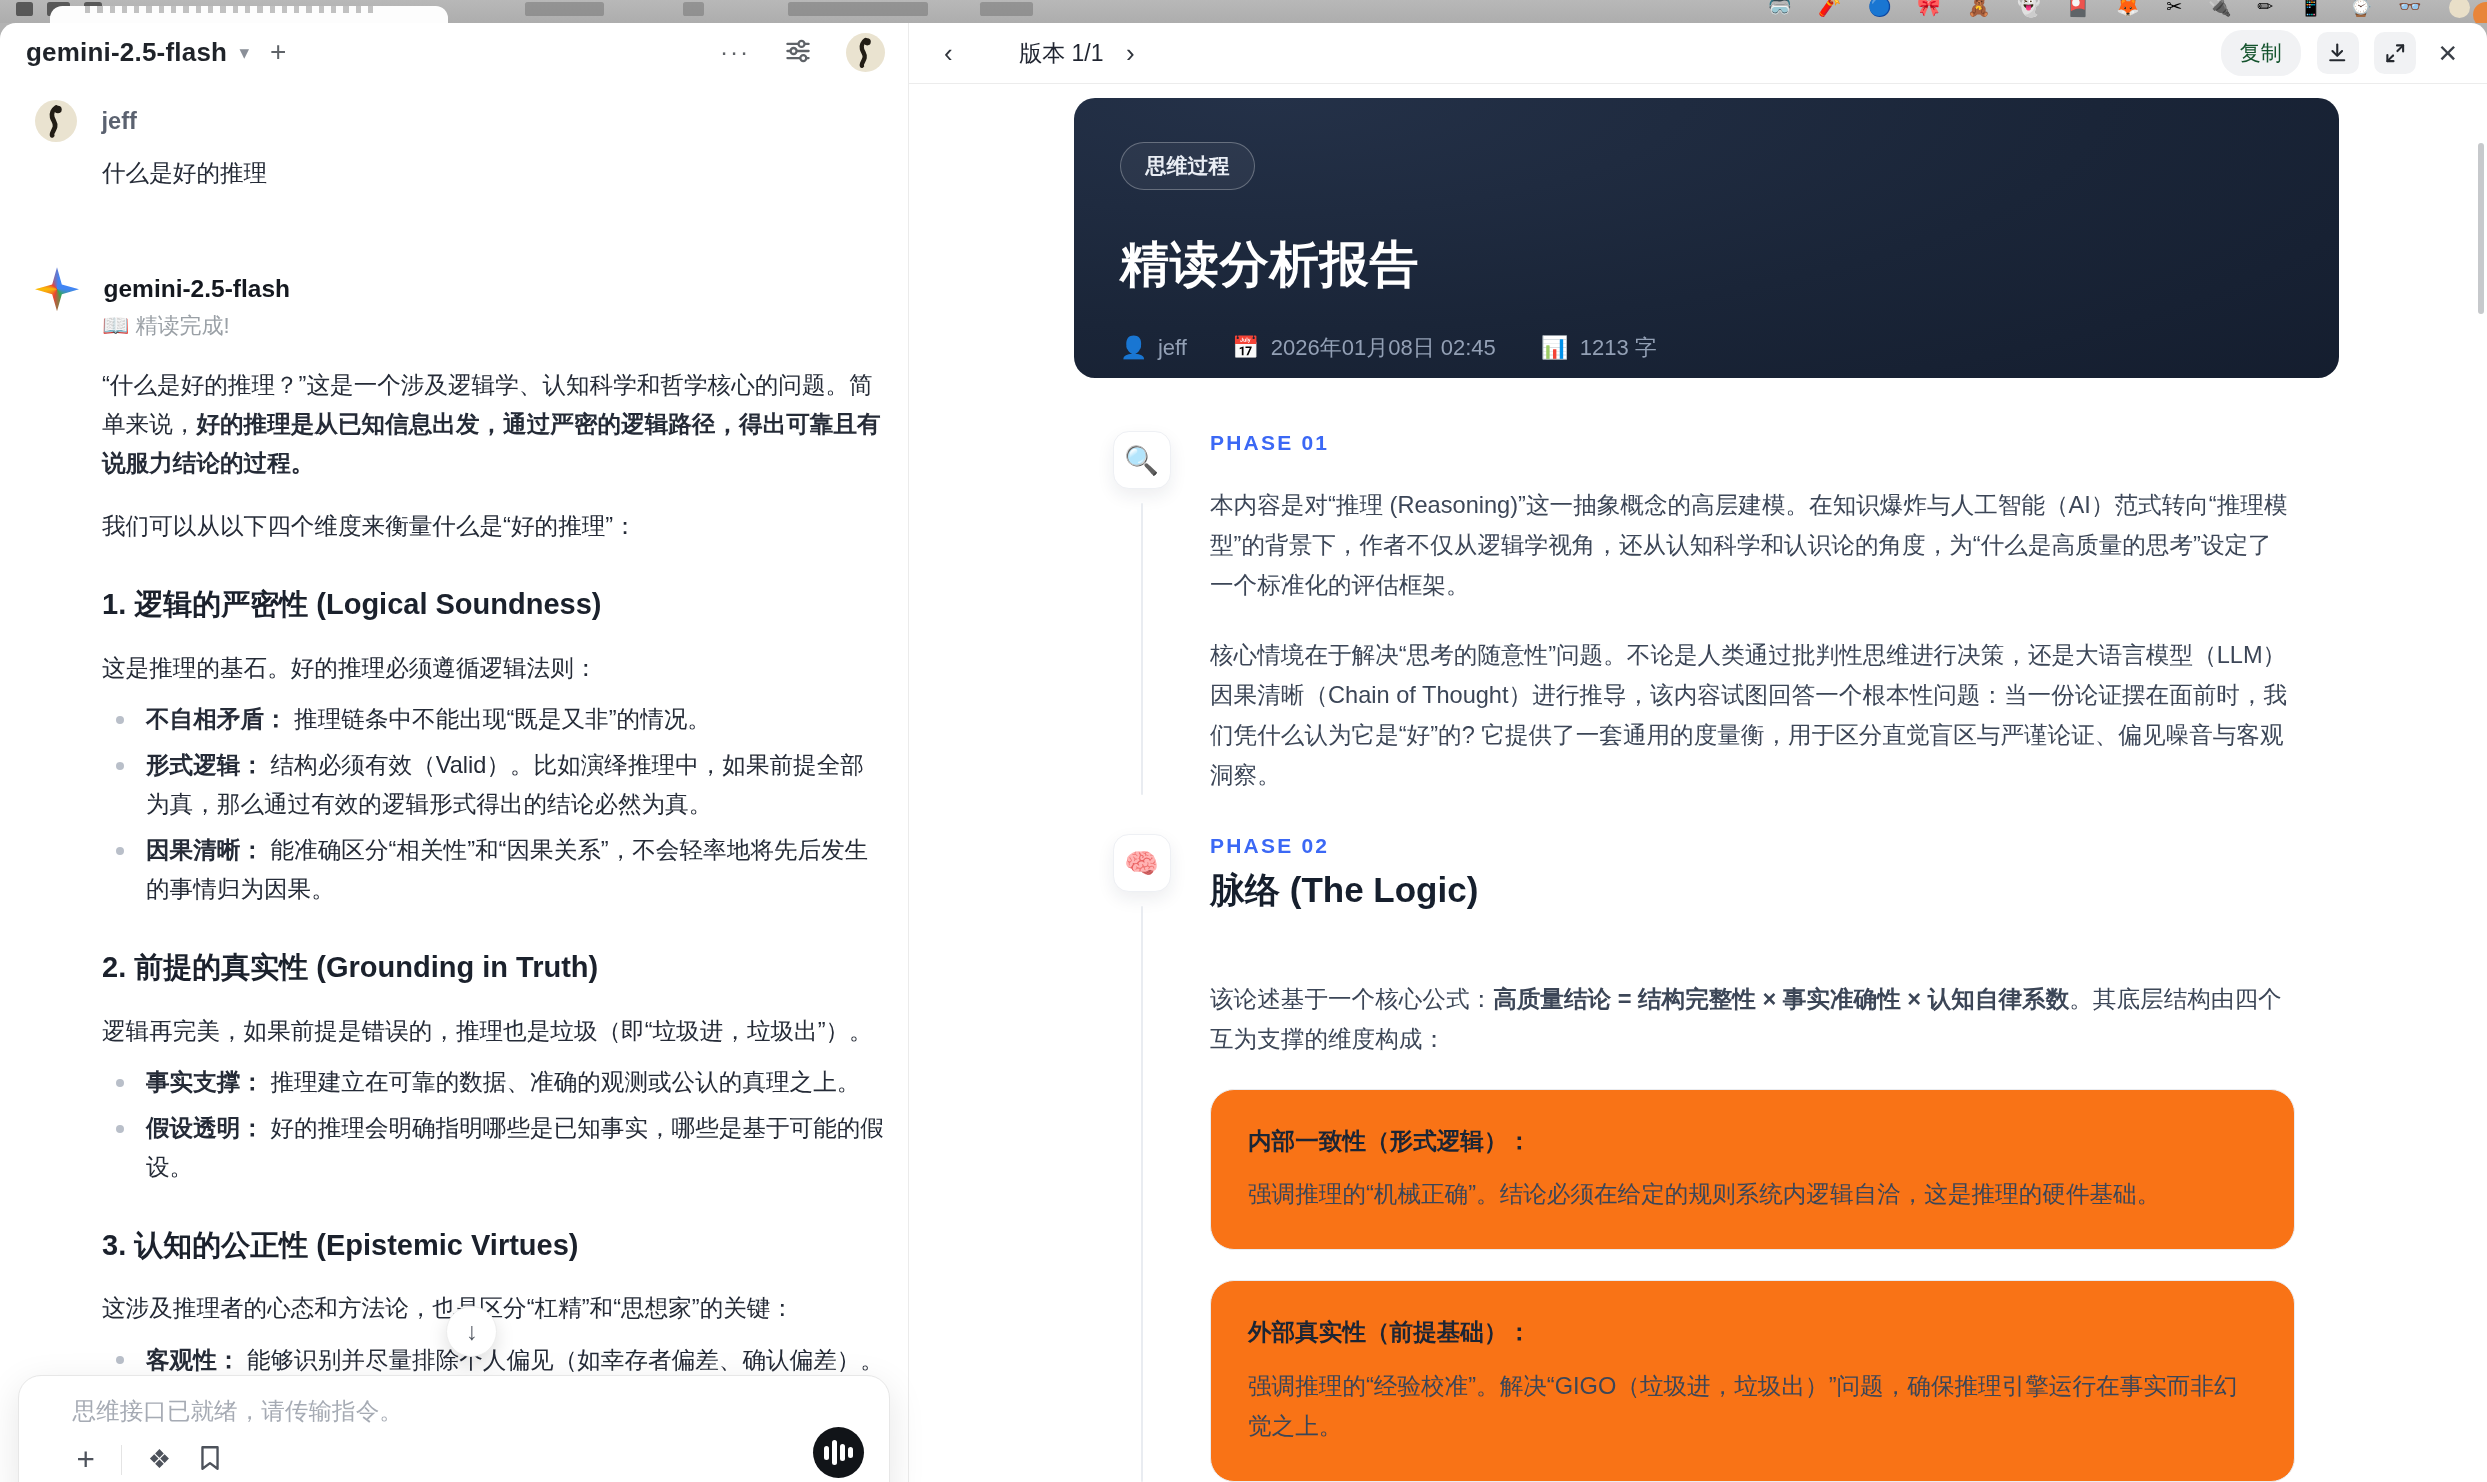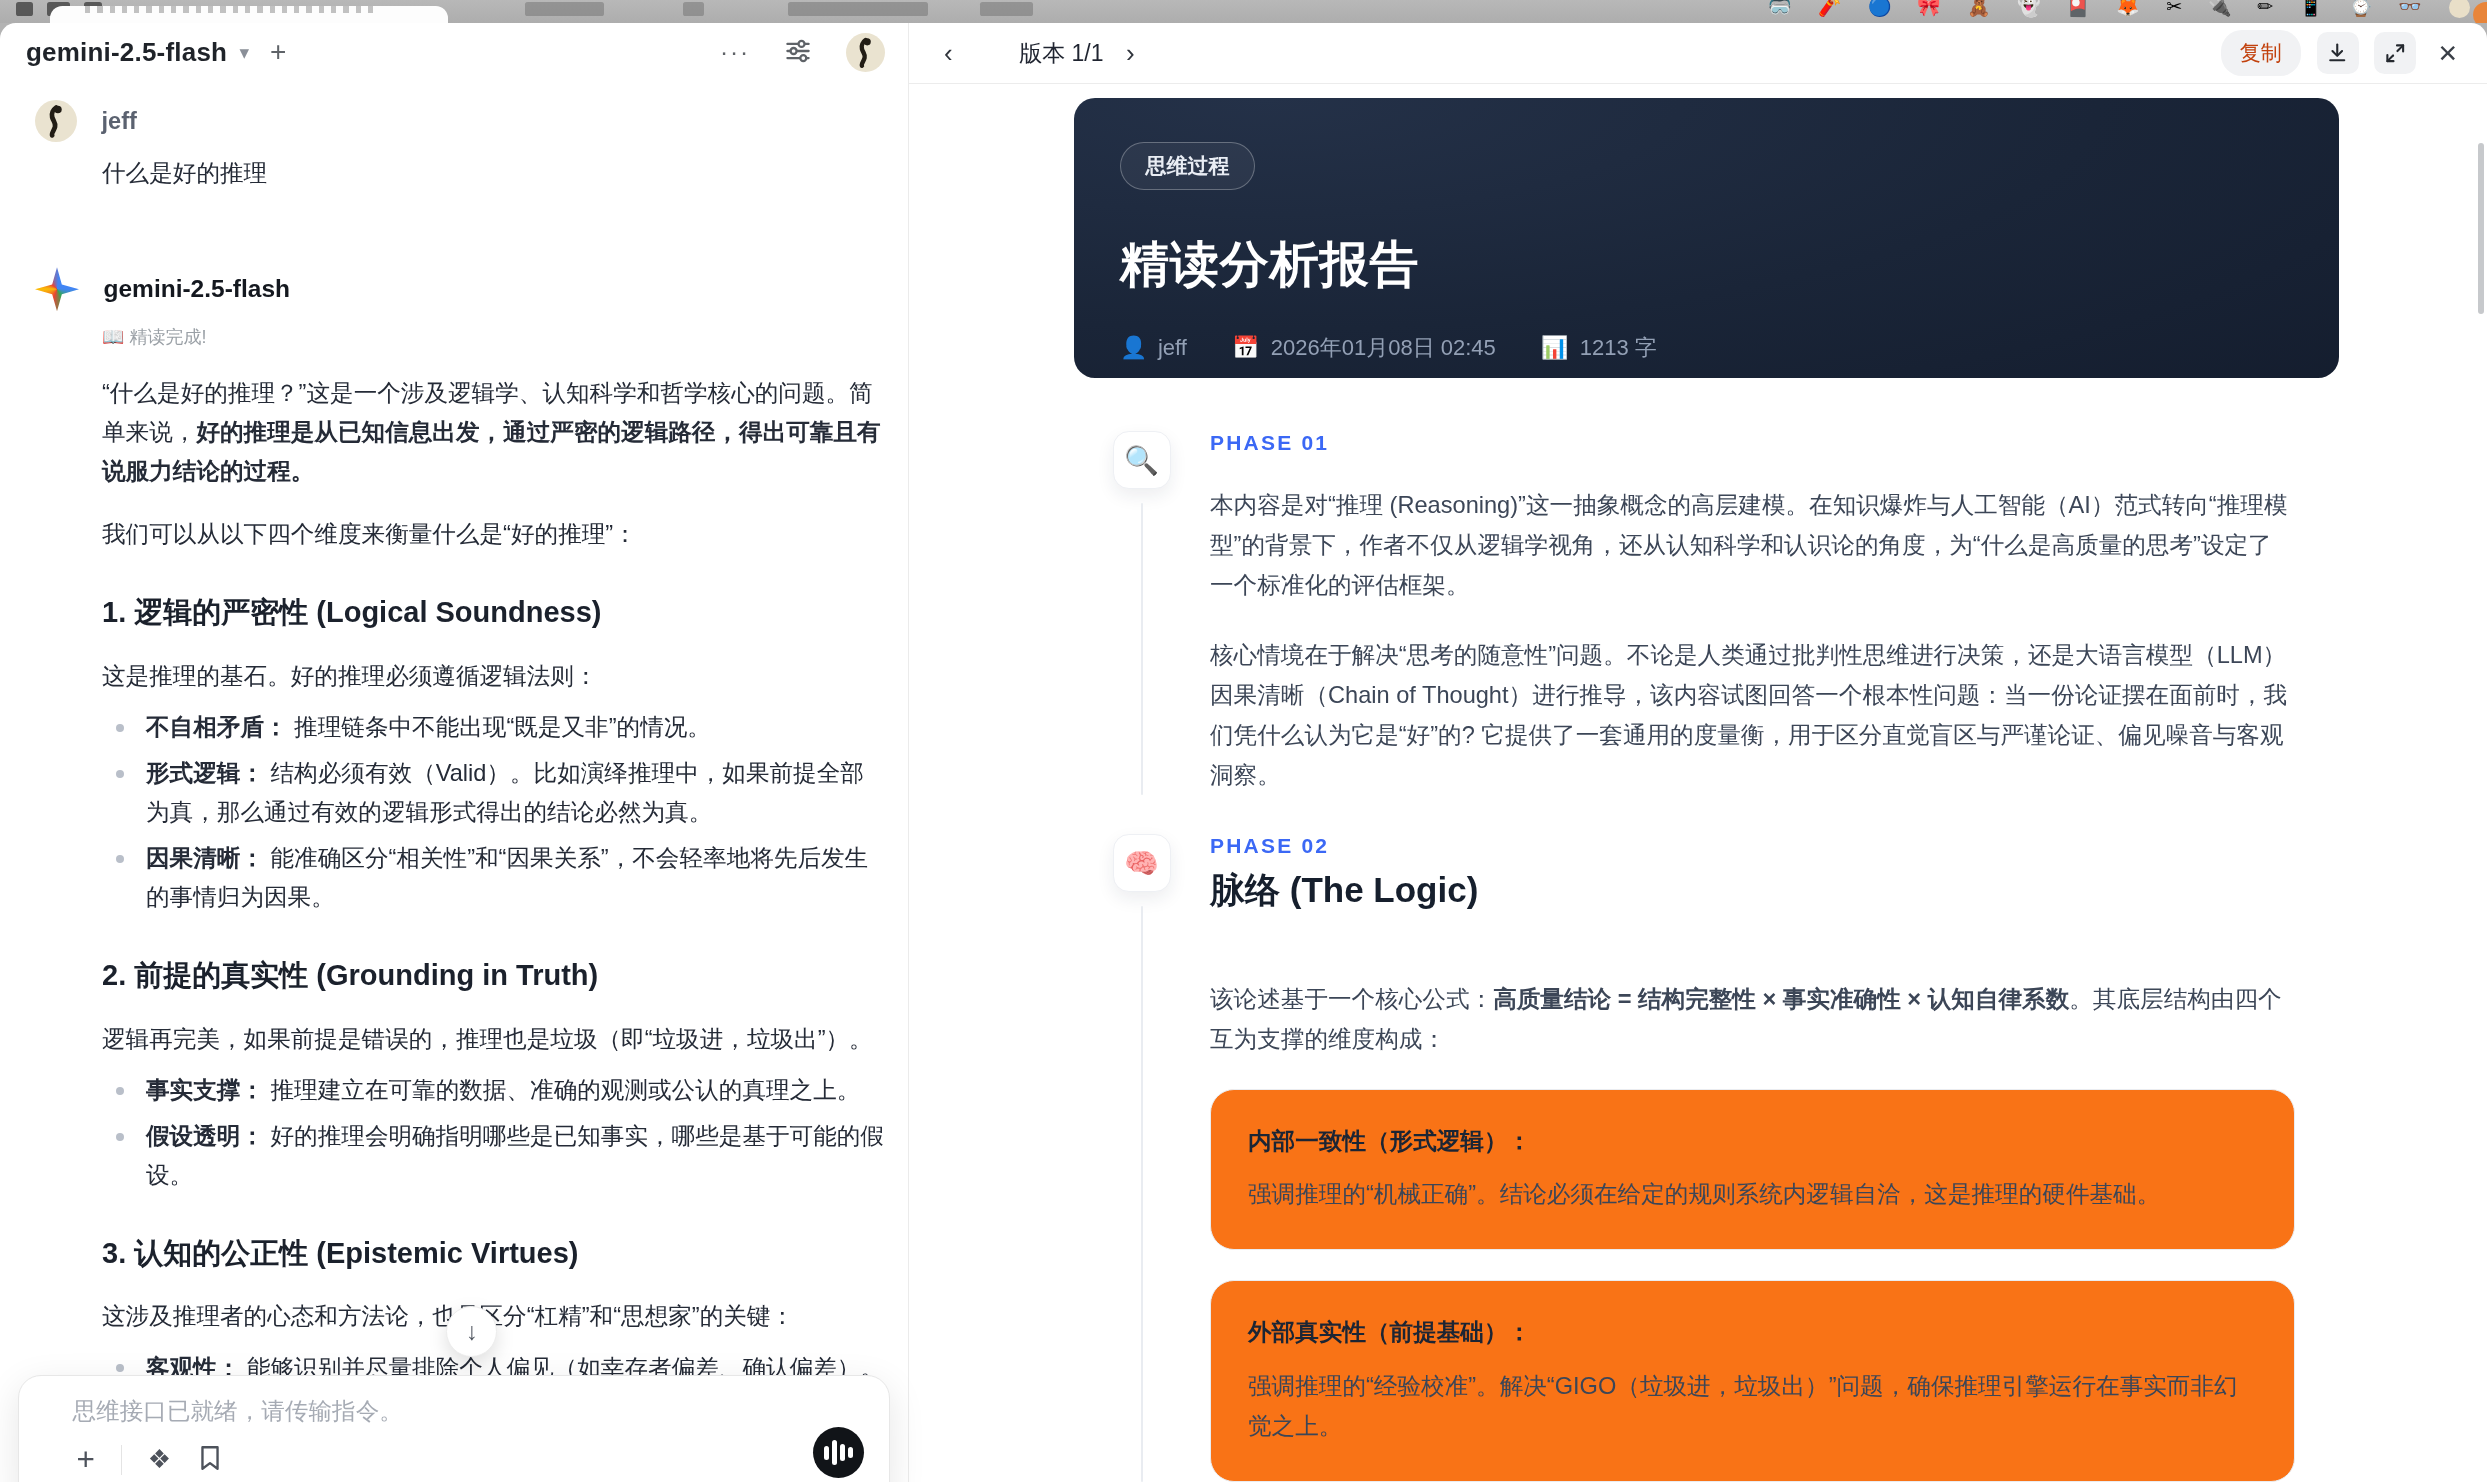--- a/index.html
+++ b/index.html
@@ -36,21 +36,21 @@
   .chat { flex:1; overflow:hidden; padding:19px 24.5px 0 35px; position:relative; }
   .turn-head { display:flex; align-items:center; gap:24.5px; }
   .user-name { font-size:23.6px; font-weight:600; color:#5b6270; }
   .msg-body { margin-left:67px; width:782px; color:#252b37; font-size:23.6px; line-height:39px; }
   .user-msg { margin-top:12.3px; }
   .assistant-turn { margin-top:74px; }
   .gemini-star { width:44px; height:44px; flex:0 0 auto;
     background:conic-gradient(from 200deg,#ea4335 0deg,#fbbc05 70deg,#ea4335 110deg,#4285f4 170deg,#4285f4 250deg,#34a853 310deg,#ea4335 360deg);
     clip-path:polygon(50% 0%,61% 39%,100% 50%,61% 61%,50% 100%,39% 61%,0% 50%,39% 39%); }
   .assistant-name { font-size:24.5px; font-weight:700; color:#14181f; }
-  .status-line { margin-left:67px; margin-top:14px; font-size:18px; color:#9aa0a6; }
+  .status-line { margin-left:67px; font-size:22px; color:#9aa0a6; }
   .rich p { margin-top:24.5px; }
   .rich h3 { font-size:29px; font-weight:700; color:#1b212c; margin:39px 0 5.3px; }
   .rich ul { list-style:none; margin-top:12.3px; }
   .rich li { position:relative; padding-left:44px; margin-top:7px; }
   .rich li::before { content:""; position:absolute; left:14px; top:15.8px; width:7.9px; height:7.9px; border-radius:50%; background:#b9bfc9; }
   strong { font-weight:700; color:inherit; }
 
   .scroll-down-btn { position:absolute; left:446px; top:1306px; width:51px; height:51px; border-radius:50%;
     background:#ffffff; border:0.9px solid #ededed; box-shadow:0 7px 19px rgba(0,0,0,.13);
     display:flex; align-items:center; justify-content:center; font-size:24.5px; color:#4e545e; z-index:6; }
@@ -67,21 +67,21 @@
   .voice-btn i { display:block; width:4.4px; background:#ffffff; border-radius:2.6px; }
 
   
   .right-panel { position:relative; flex:1; height:100%; display:flex; flex-direction:column; }
   .right-header { height:61px; flex:0 0 auto; display:flex; align-items:center; padding:0 30px 0 31.5px; border-bottom:0.9px solid #ececec; }
   .ver-nav { display:flex; align-items:center; gap:19px; color:#1f2430; }
   .ver-chev { font-size:26px; color:#30343c; line-height:1; padding:0 3.5px; }
   .ver-label { font-size:23px;margin-left:44px; }
   .rh-spacer { flex:1; }
   .rh-actions { display:flex; align-items:center; gap:15.8px; }
-  .pill-btn { background:#f1f2f4; border-radius:21px; font-size:21px; color:#c2410c; padding:8.8px 19px; }
+  .pill-btn { background:#f1f2f4; border-radius:21px; font-size:21px; color:#14532d; padding:8.8px 19px; }
   .sq-btn { width:42px; height:42px; background:#f1f2f4; border-radius:10.5px; display:flex; align-items:center; justify-content:center; color:#25292f; }
   .x-btn { font-size:24.5px; color:#3a3f47; margin-left:5.3px; }
 
   .artifact { flex:1; overflow:hidden; padding:14px 149px 0 165px; position:relative; }
   .hero { width:1265px; height:280px; border-radius:21px; padding:44px 46px 0;
     background:radial-gradient(120% 150% at 15% 0%, #243148 0%, #1a2538 55%, #141d2e 100%); margin-bottom:53px; }
   .hero-badge { display:inline-block; border:0.9px solid rgba(255,255,255,.28); background:rgba(255,255,255,.05);
     color:#e9edf4; font-size:21px; font-weight:600; border-radius:874px; padding:8.8px 24.5px; }
   .hero-title { color:#ffffff; font-size:49px; font-weight:700; margin-top:42px; letter-spacing:0.9px; }
   .hero-meta { display:flex; align-items:center; gap:46px; margin-top:35px; font-size:22px; color:#93a0b5; }

